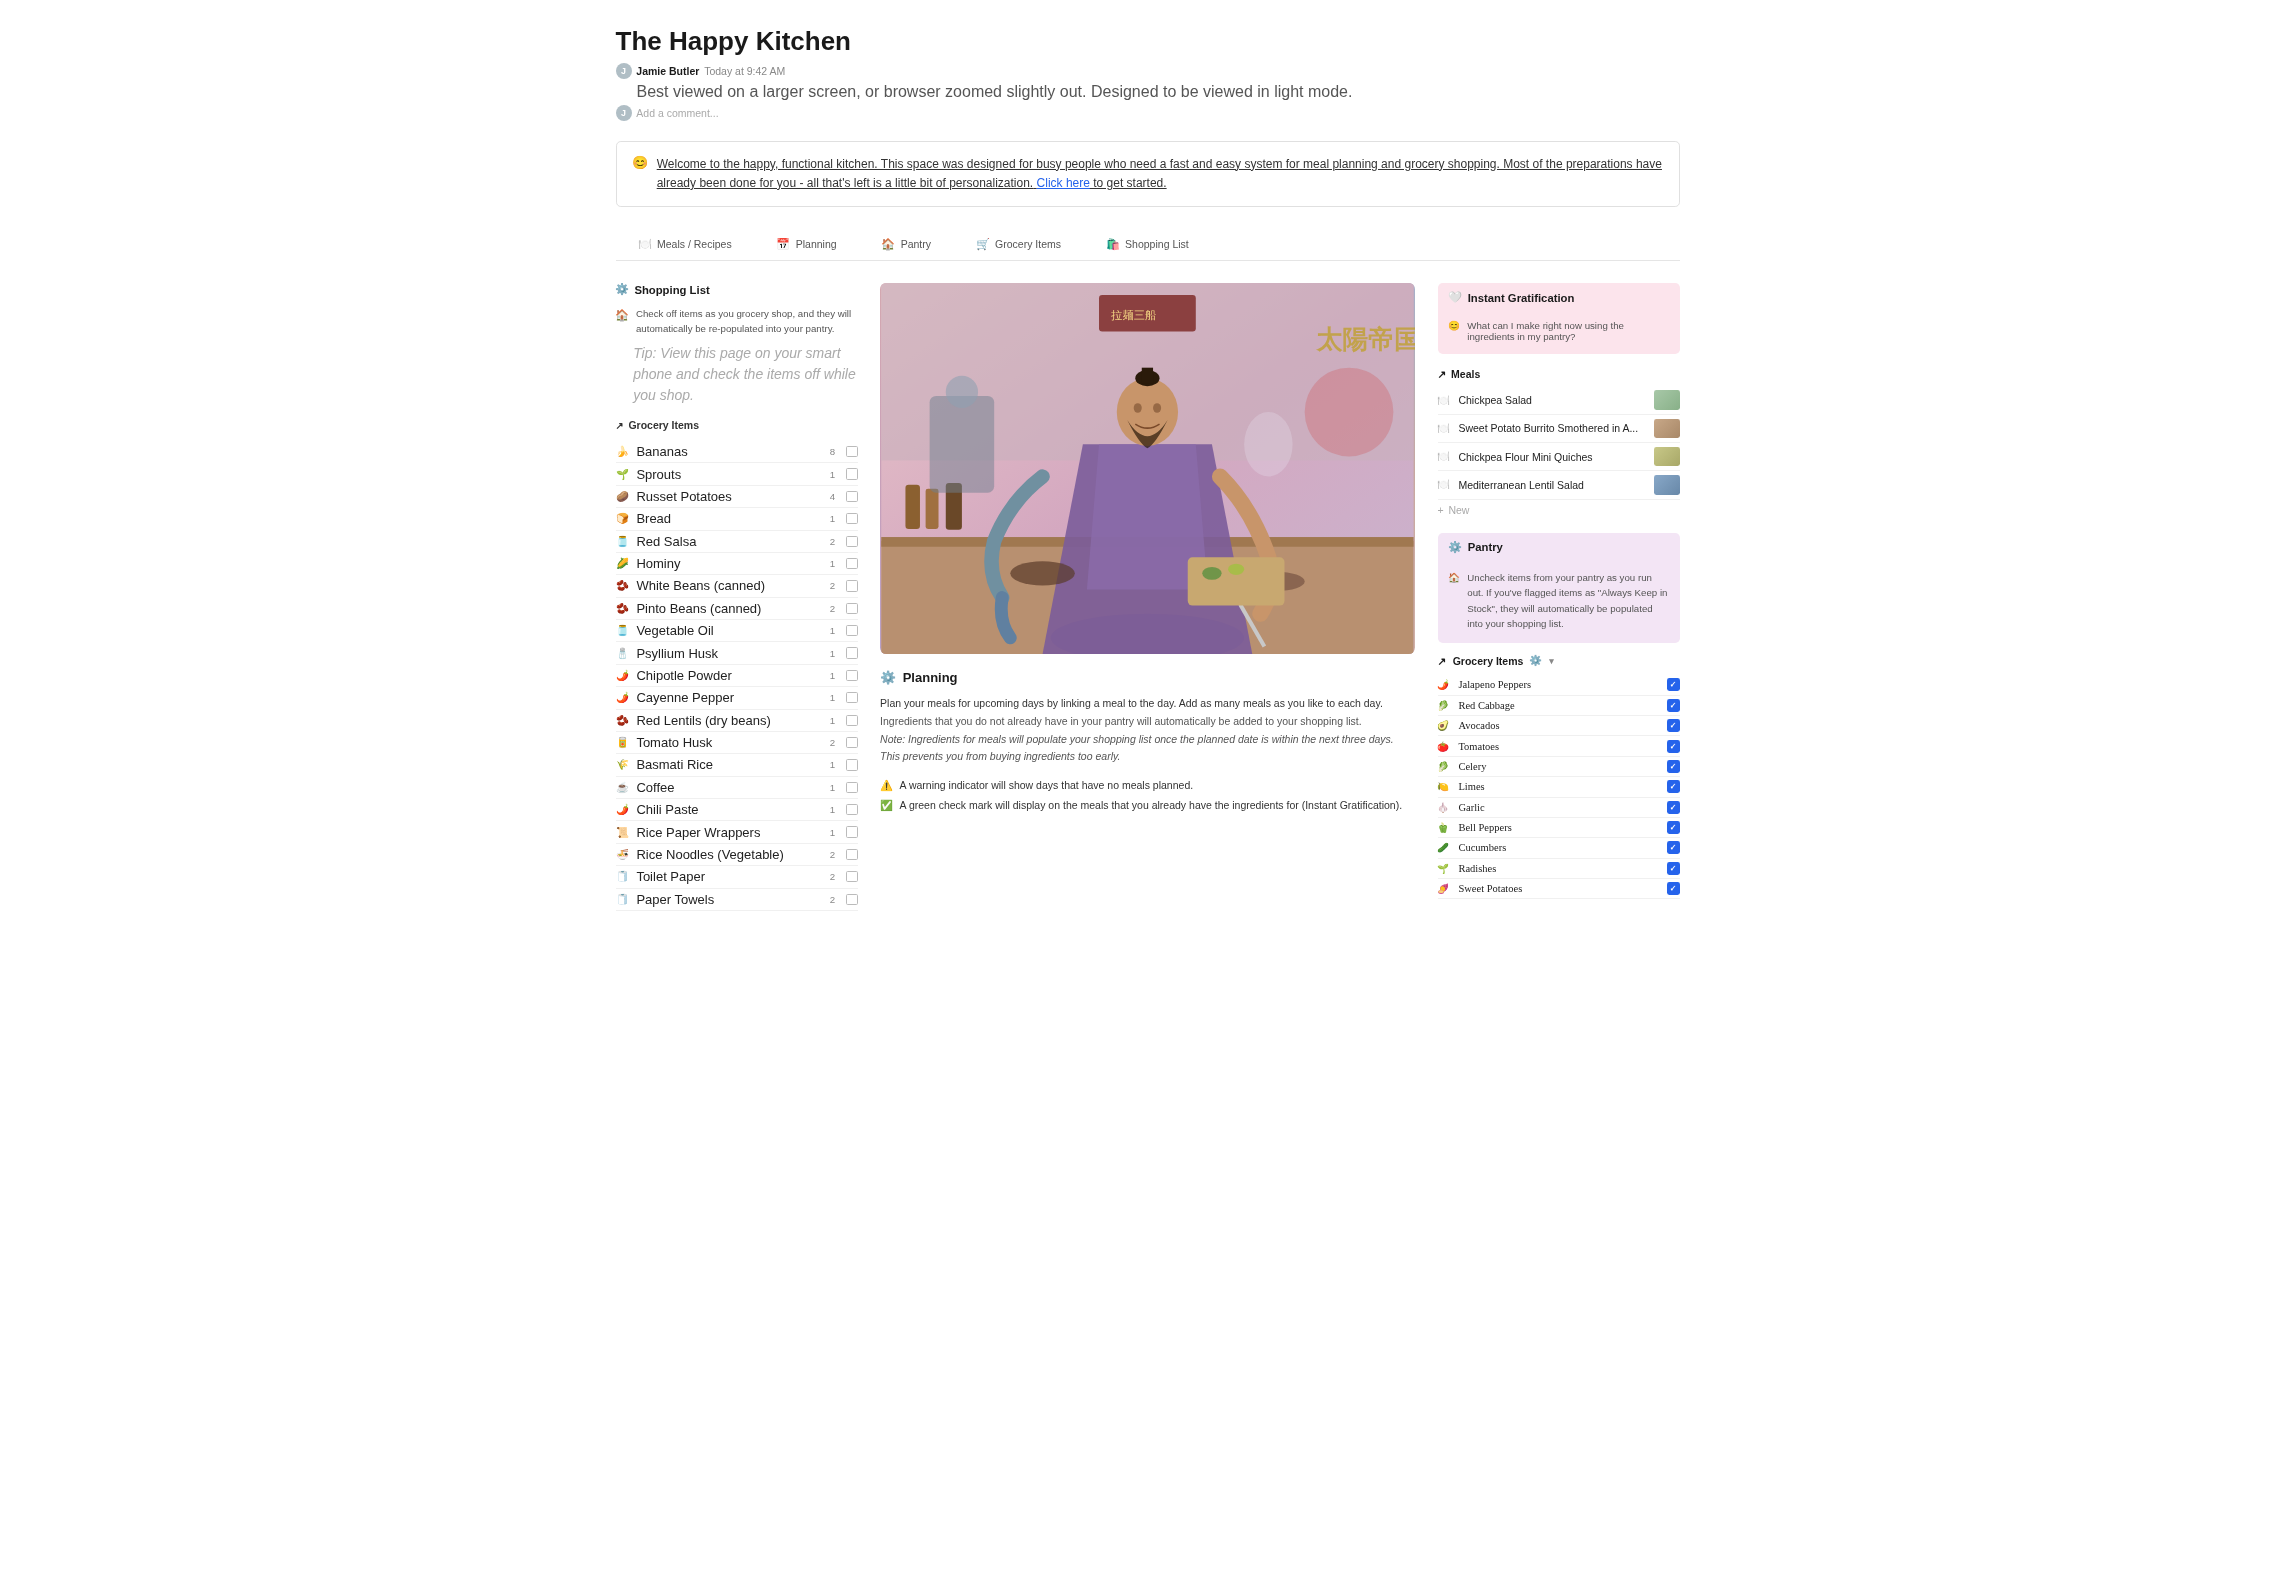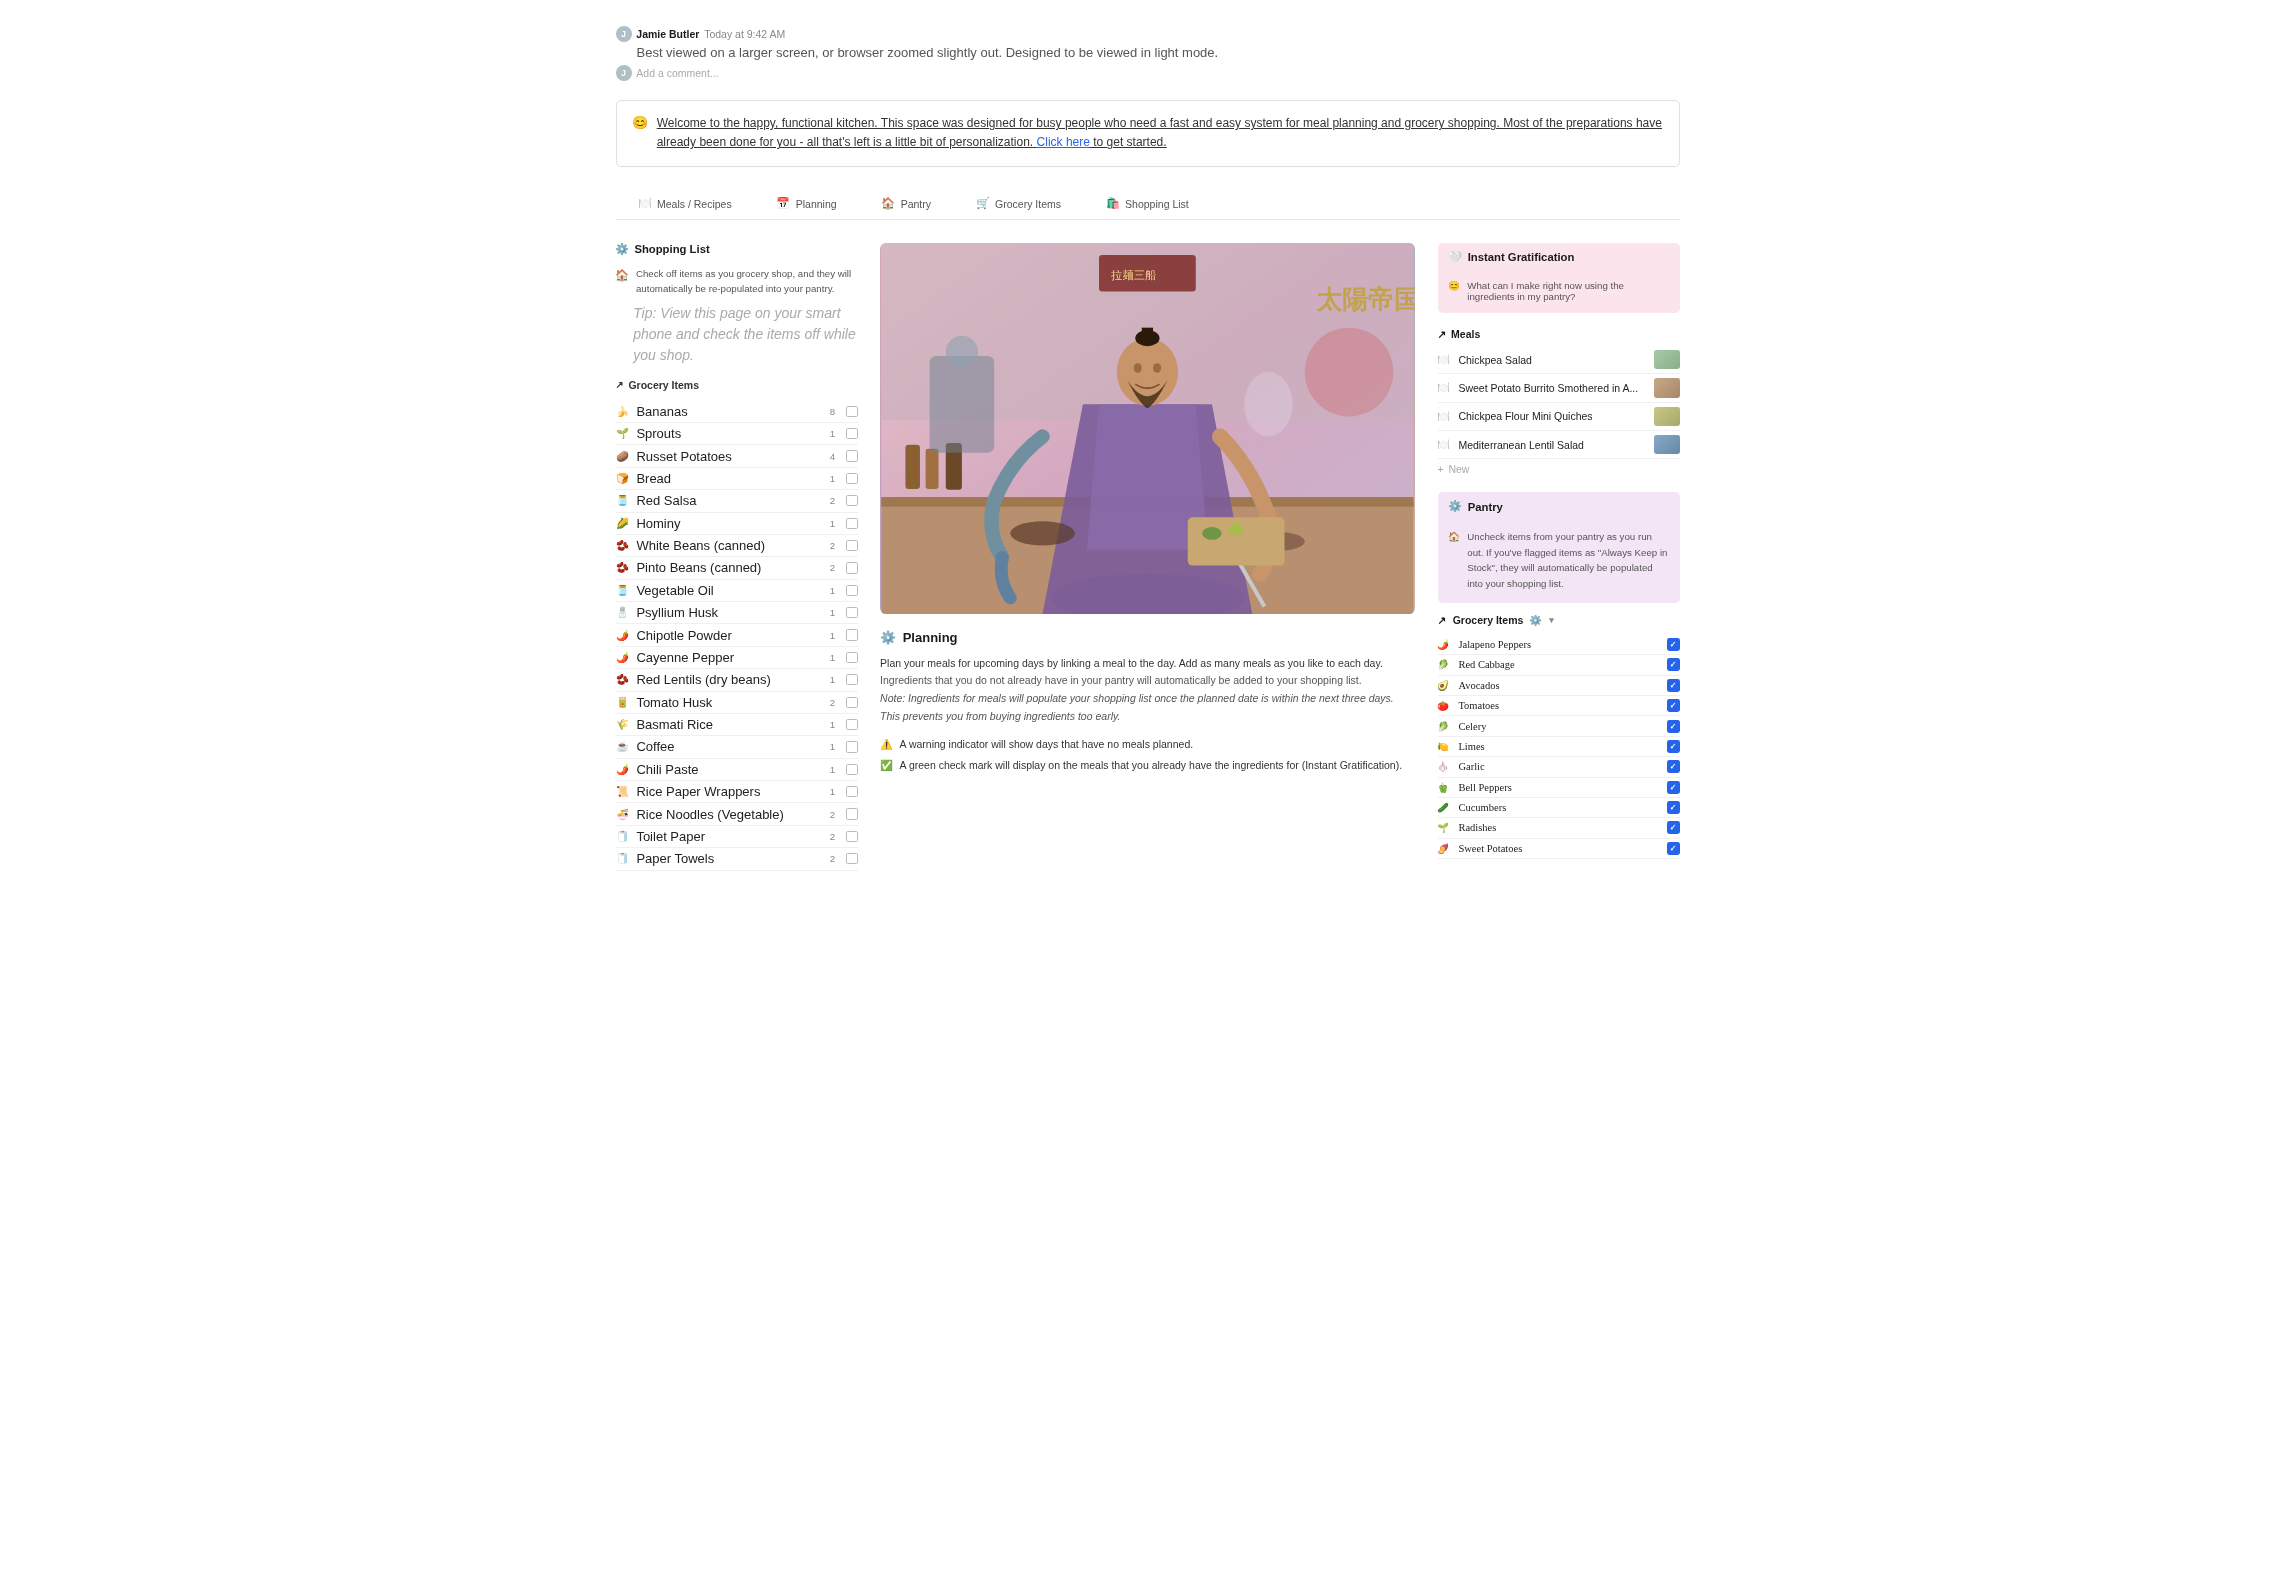--- a/index.html
+++ b/index.html
@@ -6,21 +6,21 @@
     body { font-family: -apple-system, BlinkMacSystemFont, 'Segoe UI', sans-serif; background: #fff; color: #1a1a1a; font-size: 11.3px; }
     
     .page-wrapper { max-width: 1128px; margin: 0 auto; padding: 26px 32px; }
     
     
     .page-title { font-size: 26px; font-weight: 700; margin-bottom: 6.4px; }
     .author-row { display: flex; align-items: center; gap: 4.8px; margin-bottom: 3.2px; }
     .author-avatar { width: 16px; height: 16px; border-radius: 50%; background: #b0bec5; display: flex; align-items: center; justify-content: center; font-size: 8.9px; color: #fff; font-weight: 600; flex-shrink: 0; }
     .author-name { font-weight: 600; font-size: 10.5px; }
     .author-time { font-size: 10.5px; color: #888; text-align: center; }
-    .page-subtitle { font-size: 13px; color: #555; margin-bottom: 4.8px; margin-left: 21px; }
+    .page-subtitle { font-size: 16px; color: #555; margin-bottom: 4.8px; margin-left: 21px; }
     .add-comment { display: flex; align-items: center; gap: 4.8px; color: #aaa; font-size: 10.5px; margin-bottom: 19.3px; cursor: pointer; }
     
     
     .welcome-banner { border: 0.8px solid #e0e0e0; border-radius: 4.8px; padding: 13px 16px; margin-bottom: 22.6px; display: flex; gap: 8px; align-items: flex-start; }
     .welcome-icon { font-size: 13px; flex-shrink: 0; margin-top: 0.8px; }
     .welcome-text { font-size: 12px; color: #333; line-height: 1.6; text-decoration: underline; }
     .welcome-link { color: #2563eb; text-decoration: underline; cursor: pointer; }
     
     
     .nav-tabs { display: flex; gap: 0; border-bottom: 0.8px solid #e5e5e5; margin-bottom: 22.6px; }
@@ -90,20 +90,21 @@
     .grocery-check-blue::after { content: '✓'; color: white; font-size: 8px; font-weight: 700; }
     
     .filter-icon { font-size: 10.5px; }
     .dropdown-icon { font-size: 8.9px; color: #888; }
   </style>
 </head>
 <body>
 
 <div class="page-wrapper">
 
+  <h1 class="page-title">The Happy Kitchen</h1>
 
   <div class="author-row">
     <div class="author-avatar">J</div>
     <span class="author-name">Jamie Butler</span>
     <span class="author-time">Today at 9:42 AM</span>
   </div>
   <p class="page-subtitle">Best viewed on a larger screen, or browser zoomed slightly out. Designed to be viewed in light mode.</p>
 
   <div class="add-comment">
     <div class="author-avatar">J</div>

